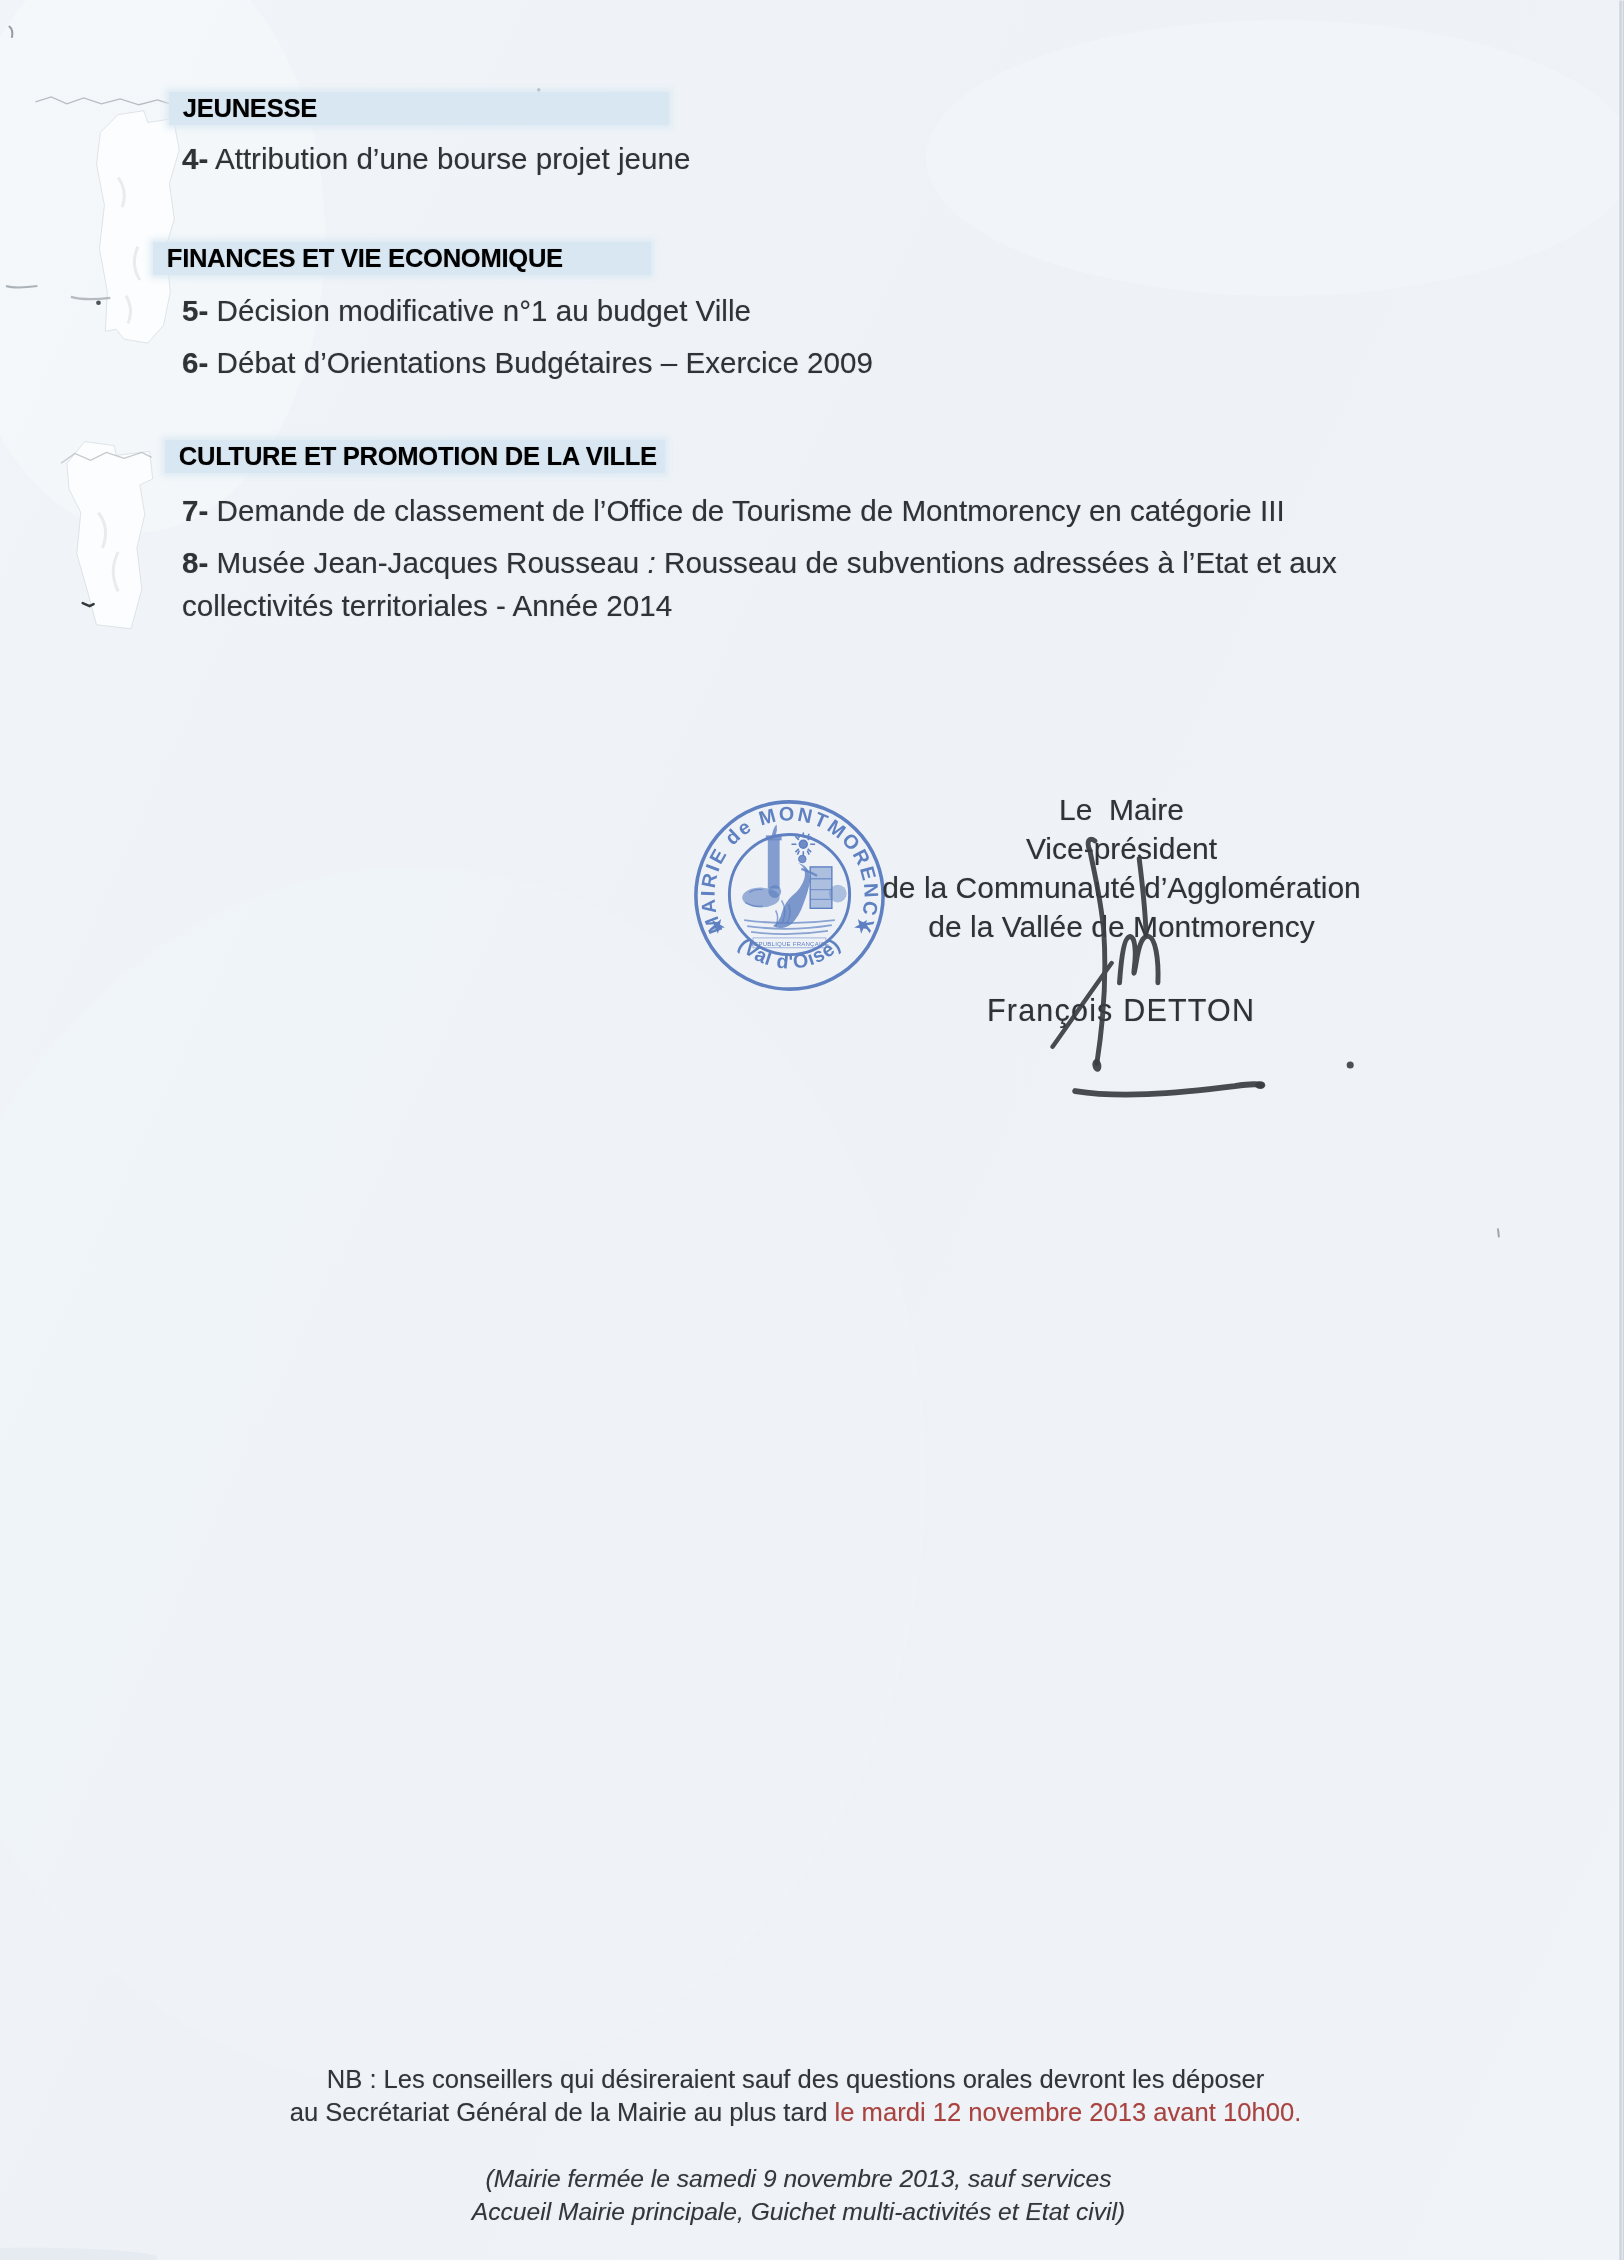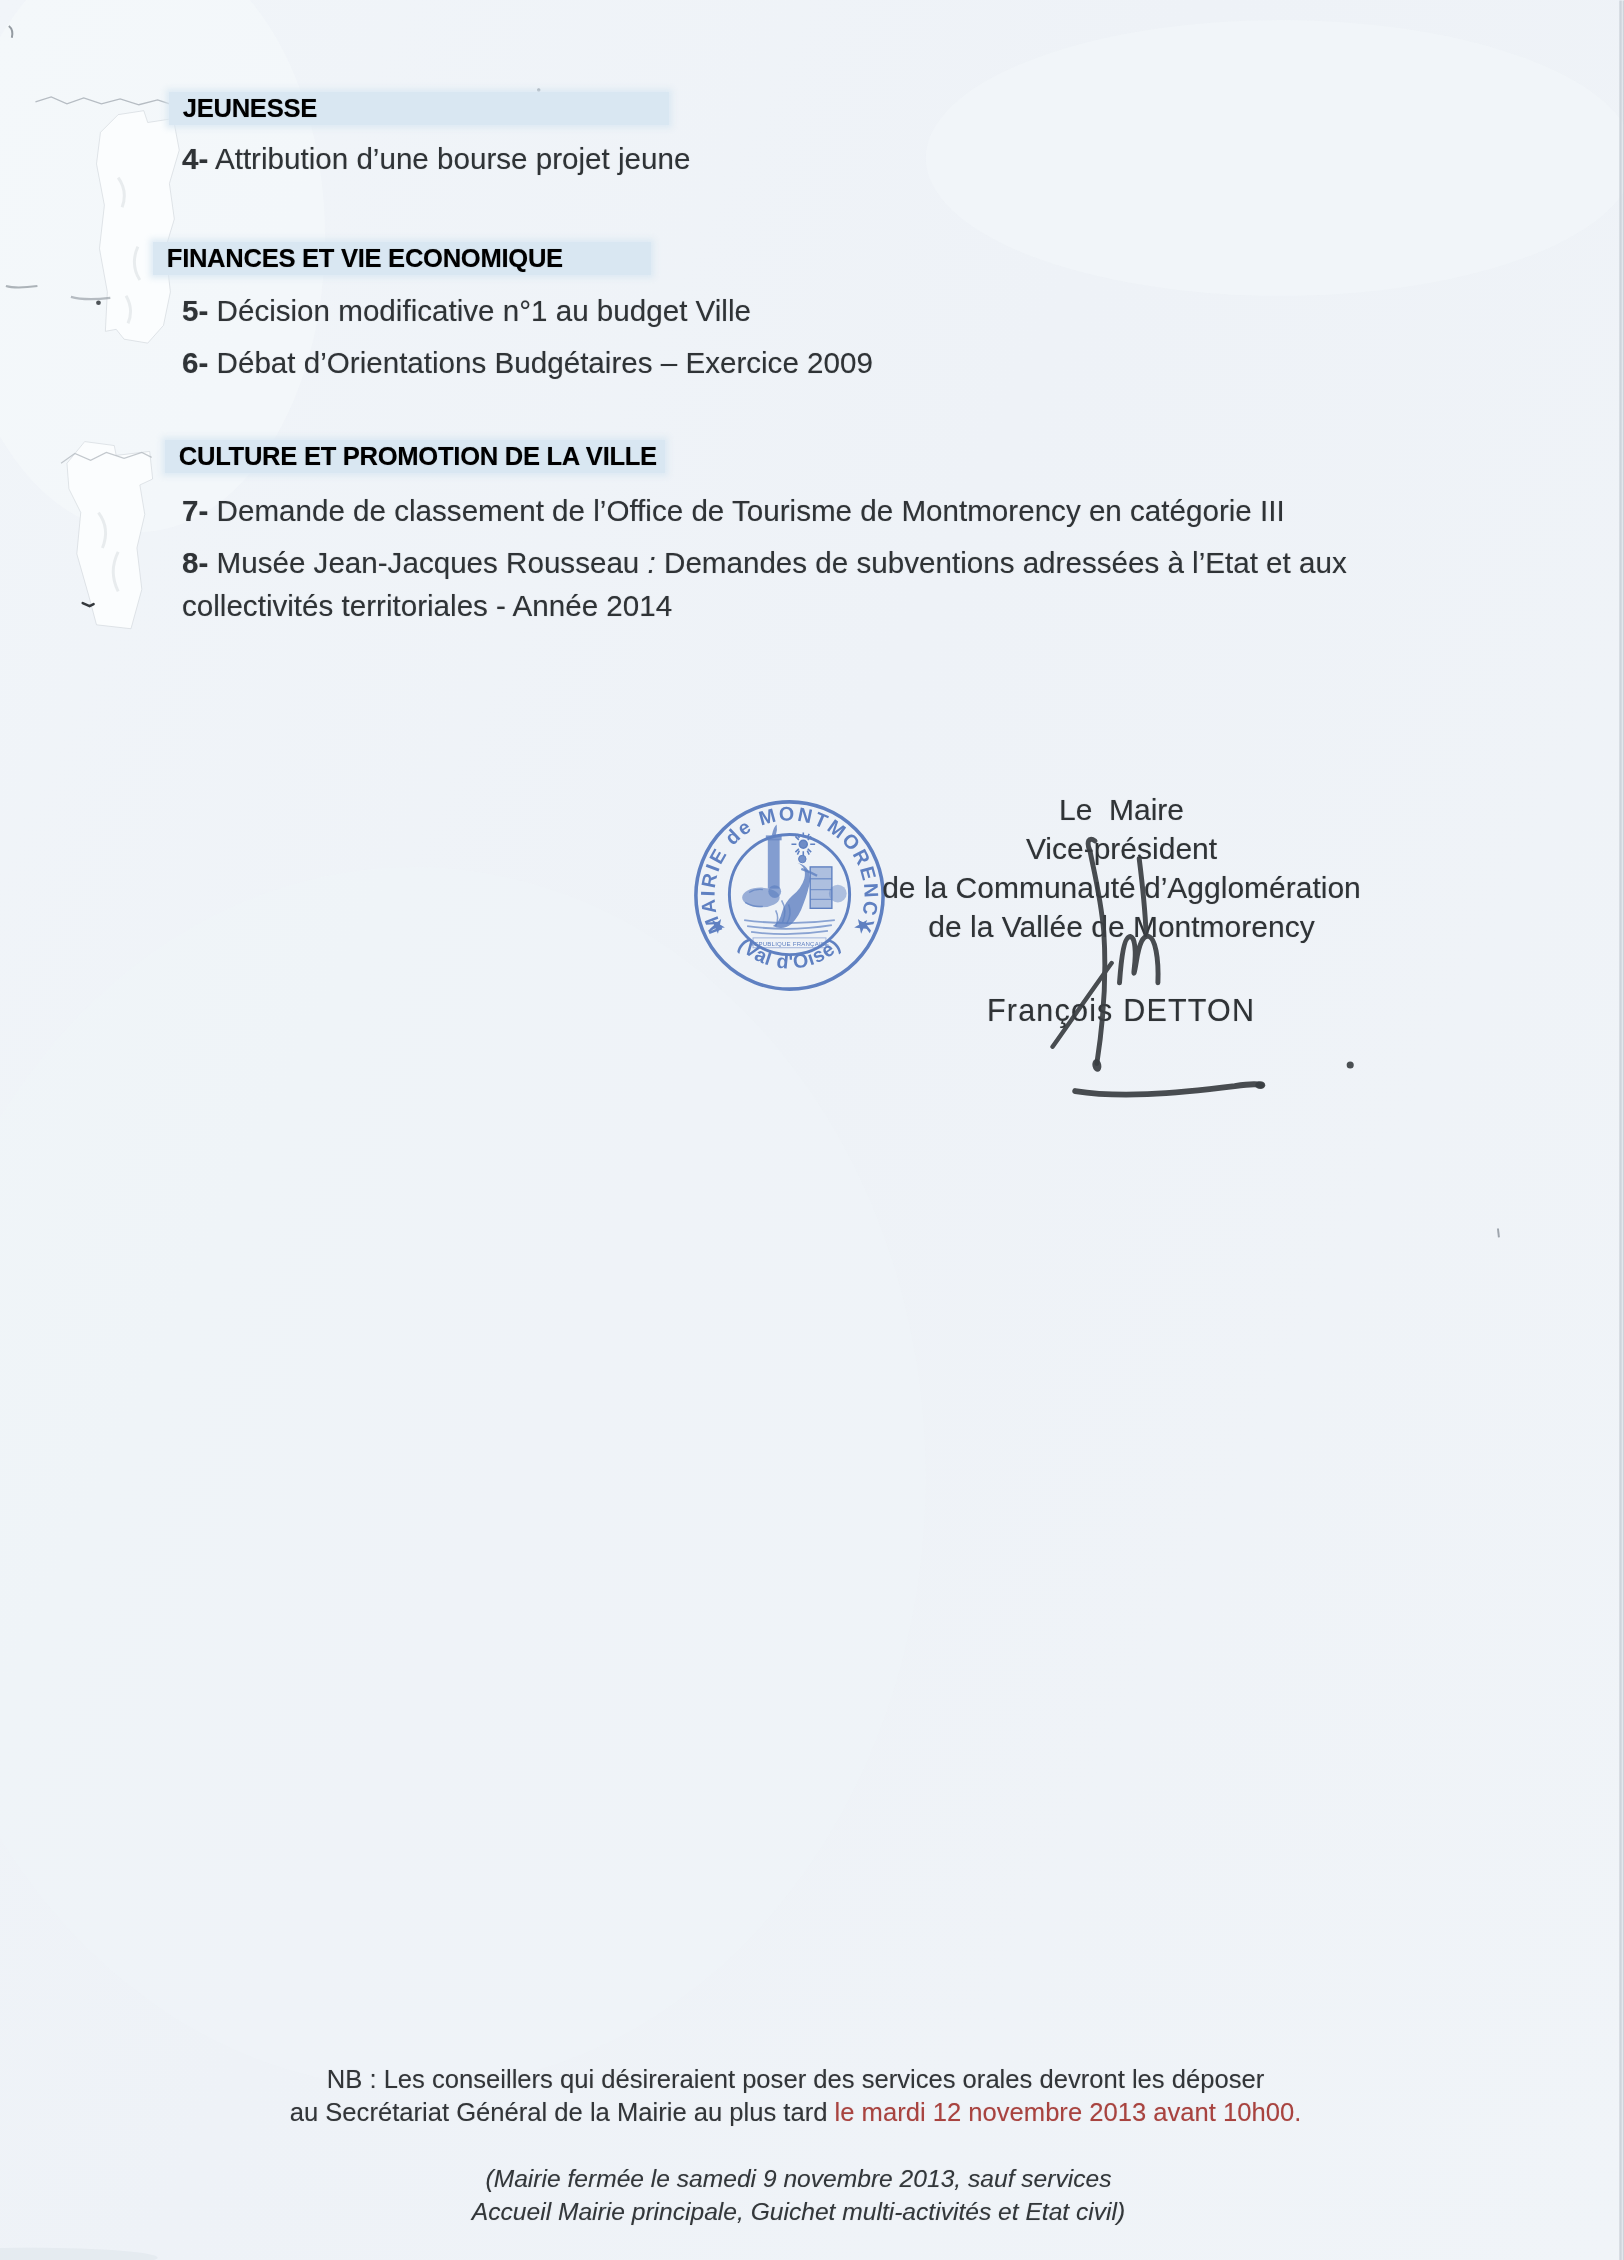--- a/index.html
+++ b/index.html
@@ -74,21 +74,21 @@
   <div class="hl-bar" style="left:153px;top:242px;width:498px">
     <h2>FINANCES ET VIE ECONOMIQUE</h2>
   </div>
   <p class="item" style="left:182px;top:289px"><b>5-</b><span> Décision modificative n°1 au budget Ville</span></p>
   <p class="item" style="left:182px;top:341px"><b>6-</b><span> Débat d’Orientations Budgétaires – Exercice 2009</span></p>
 
   <div class="hl-bar" style="left:165px;top:440px;width:500px">
     <h2>CULTURE ET PROMOTION DE LA VILLE</h2>
   </div>
   <p class="item" style="left:182px;top:489px"><b>7-</b><span> Demande de classement de l’Office de Tourisme de Montmorency en catégorie III</span></p>
-  <p class="item" style="left:182px;top:541px"><b>8-</b><span> Musée Jean-Jacques Rousseau </span><i>: </i><span>Demandes de subventions adressées à l’Etat et aux</span><br><span>collectivités territoriales - Année 2014</span></p>
+  <p class="item" style="left:182px;top:541px"><b>8-</b><span> Musée Jean-Jacques Rousseau </span><i>: </i><span>Rousseau de subventions adressées à l’Etat et aux</span><br><span>collectivités territoriales - Année 2014</span></p>
 
   <div class="closing" style="left:875px;top:790px;width:493px">
     <p>Le  Maire</p>
     <p>Vice-président</p>
     <p>de la Communauté d’Agglomération</p>
     <p>de la Vallée de Montmorency</p>
   </div>
 
   <svg class="stamp" viewBox="0 0 206 206">
     <defs>
@@ -146,21 +146,21 @@
       <path d="M29 227 C46 203 66 174 89 142" stroke-width="4.5"></path>
       <path d="M117 36 C120 60 123 88 124 112" stroke-width="5"></path>
       <path d="M97 162 C99 134 102 115 108 115 C113 116 114 131 112 147 C111 156 112 153 114 141 C117 122 121 113 127 115 C133 117 137 136 136 162" stroke-width="5"></path>
       <path d="M52 272 C96 279 150 275 214 267 C227 265 236 264 241 266" stroke-width="6"></path>
     </g>
     <ellipse cx="74" cy="246" rx="4.5" ry="6.5" transform="rotate(-12 74 246)" fill="#3a3e42" opacity="0.92"></ellipse>
     <ellipse cx="240" cy="266" rx="5" ry="4" fill="#3a3e42" opacity="0.92"></ellipse>
   </svg>
 
   <div class="note" style="left:155px;top:2063px;width:1281px">
-    <p>NB : Les conseillers qui désireraient poser des services orales devront les déposer</p>
+    <p>NB : Les conseillers qui désireraient sauf des questions orales devront les déposer</p>
     <p><span>au Secrétariat Général de la Mairie au plus tard </span><span class="red">le mardi 12 novembre 2013 avant 10h00.</span></p>
   </div>
 
   <div class="closure" style="left:296px;top:2163px;width:1005px">
     <p>(Mairie fermée le samedi 9 novembre 2013, sauf services</p>
     <p>Accueil Mairie principale, Guichet multi-activités et Etat civil)</p>
   </div>
 
 </div>
 

